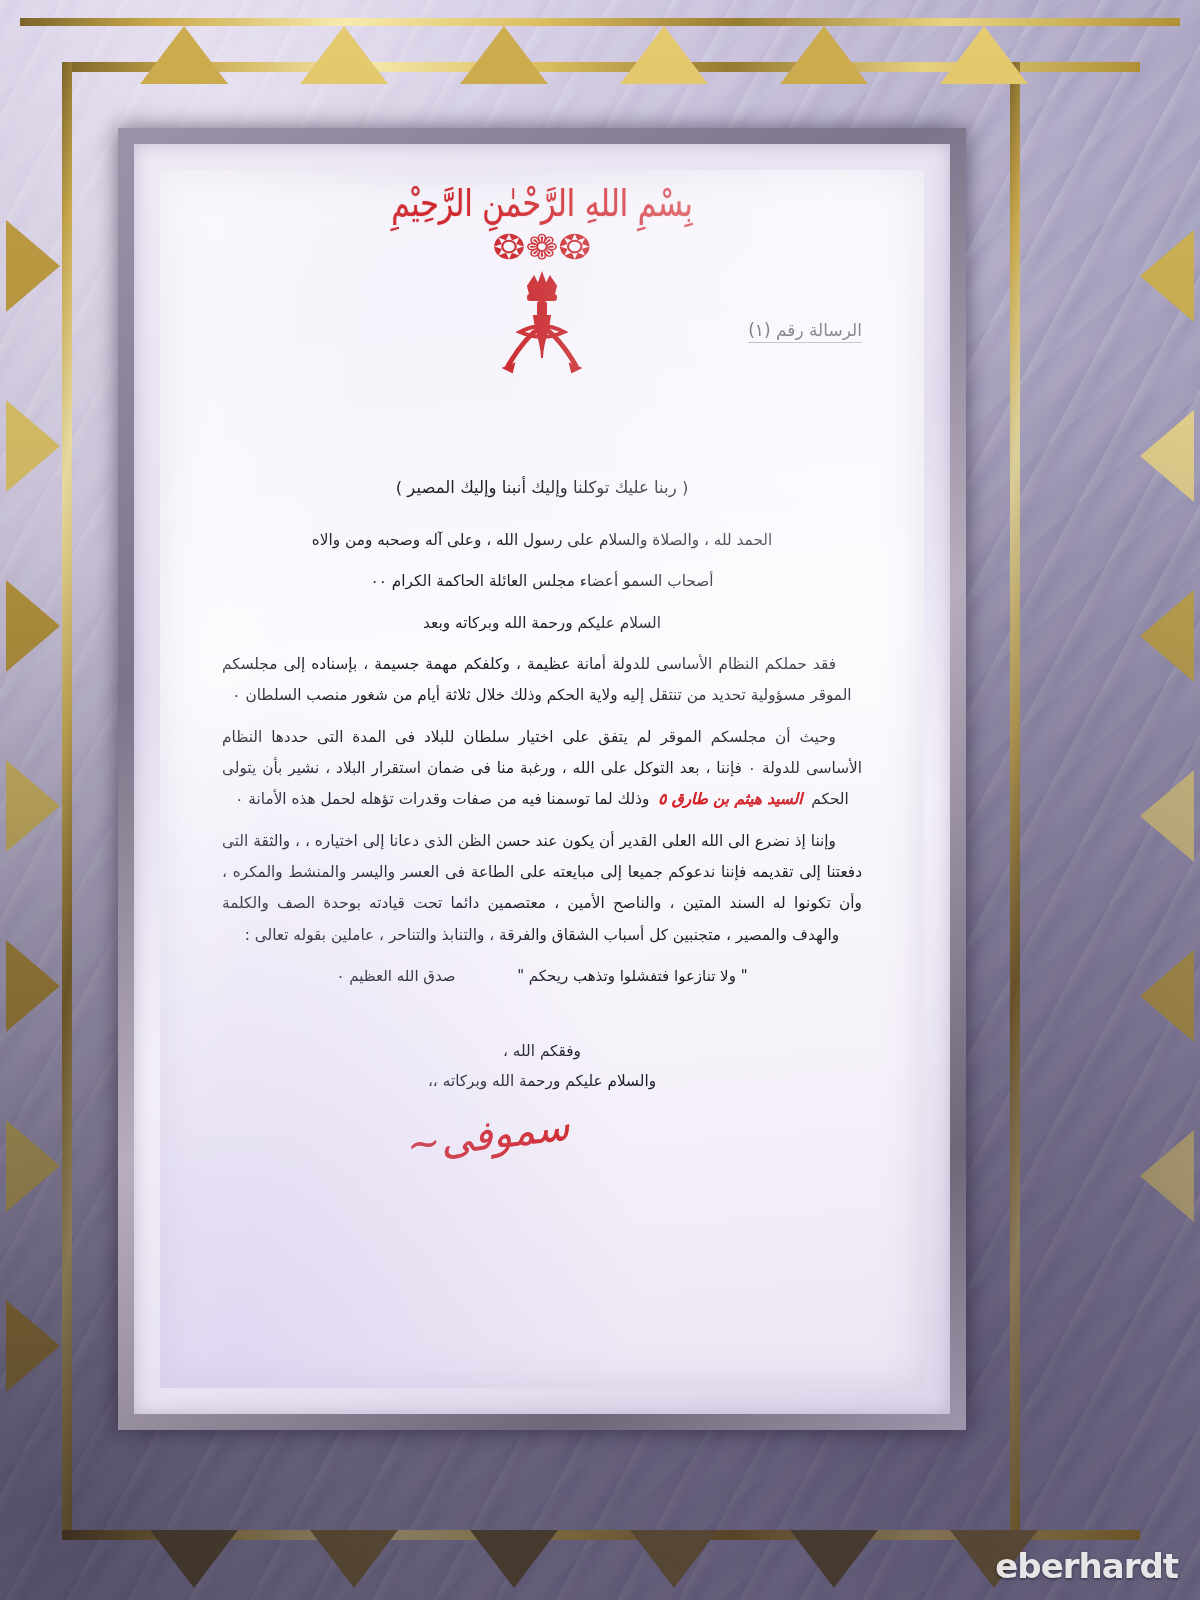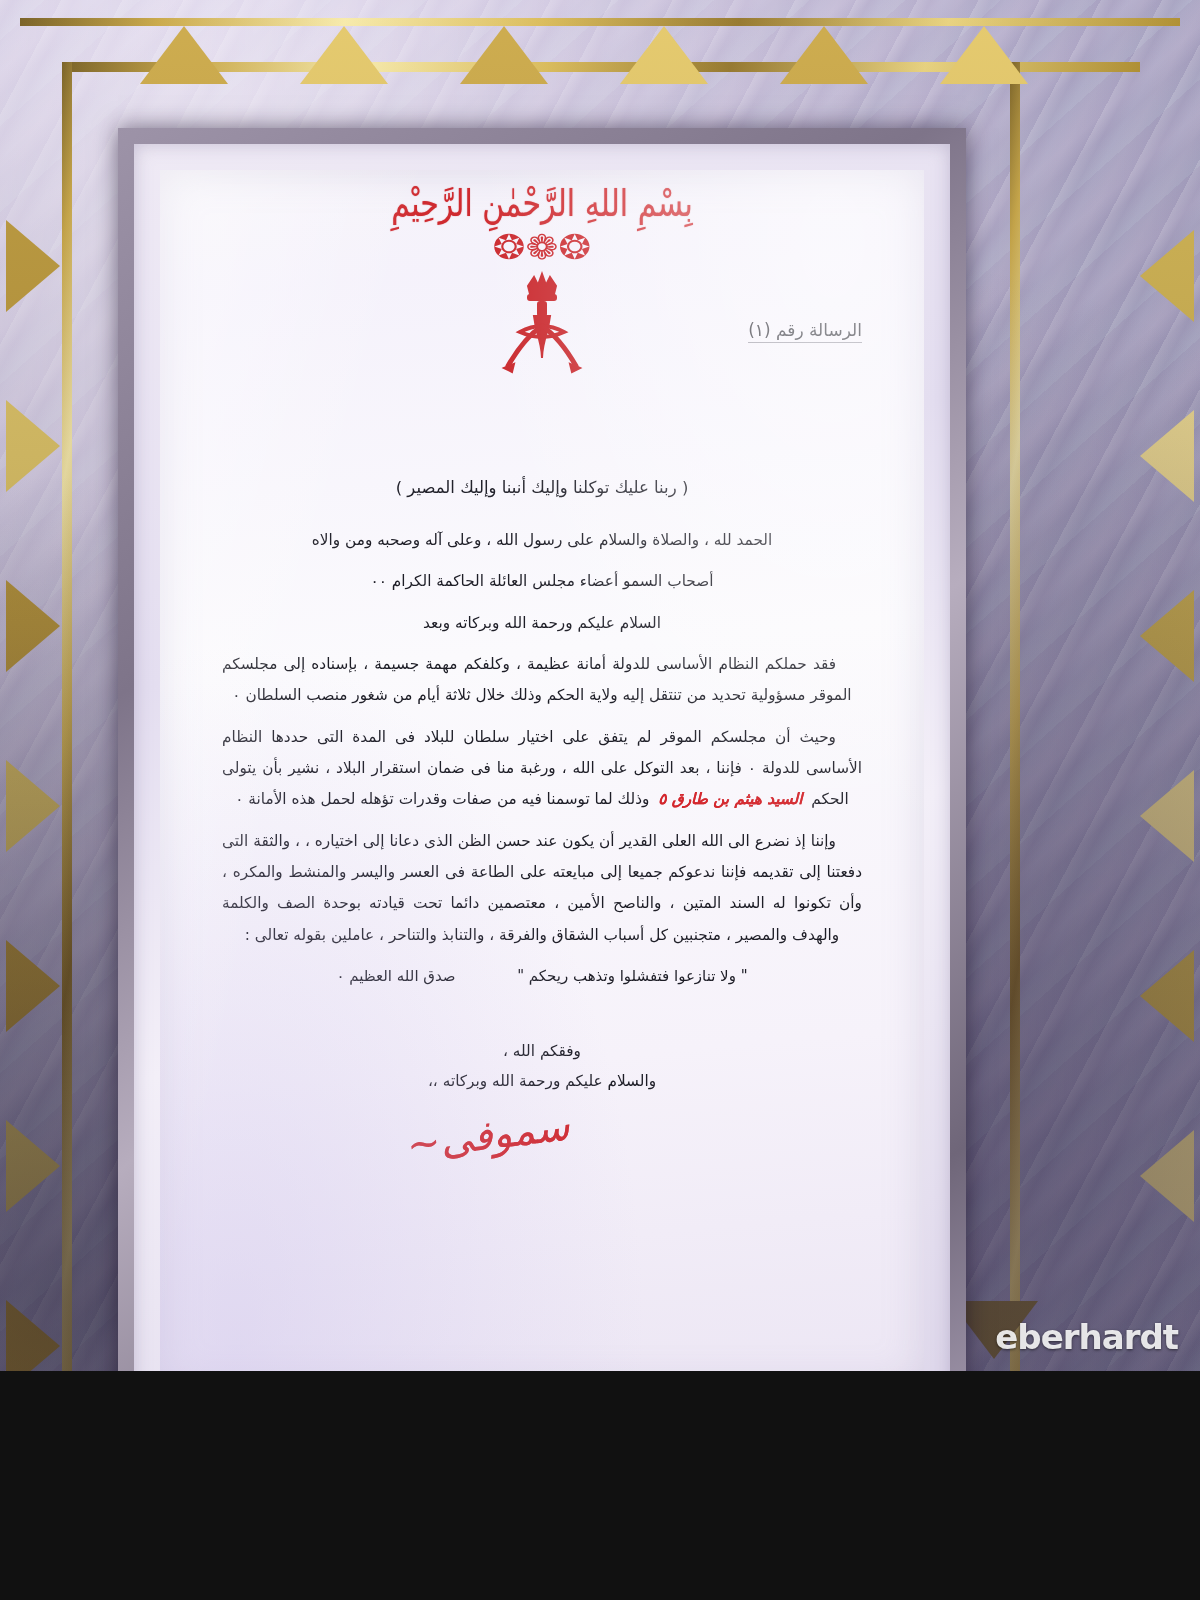--- a/index.html
+++ b/index.html
@@ -3,21 +3,21 @@
 <meta charset="utf-8">
 <style>
   html, body {
     margin: 0;
     padding: 0;
     background: #111;
   }
   #stage {
     position: relative;
     width: 1200px;
-    height: 1371px;
+    height: 1600px;
     overflow: hidden;
     font-family: "DejaVu Sans", sans-serif;
   }
 
   
   .frame-outer {
     position: absolute;
     inset: 0;
     background:
       radial-gradient(ellipse at 18% 12%, #e9e2f3 0%, #cfc6e0 22%, #b9b0cf 42%, #9f98bb 62%, #8e89ac 100%),

